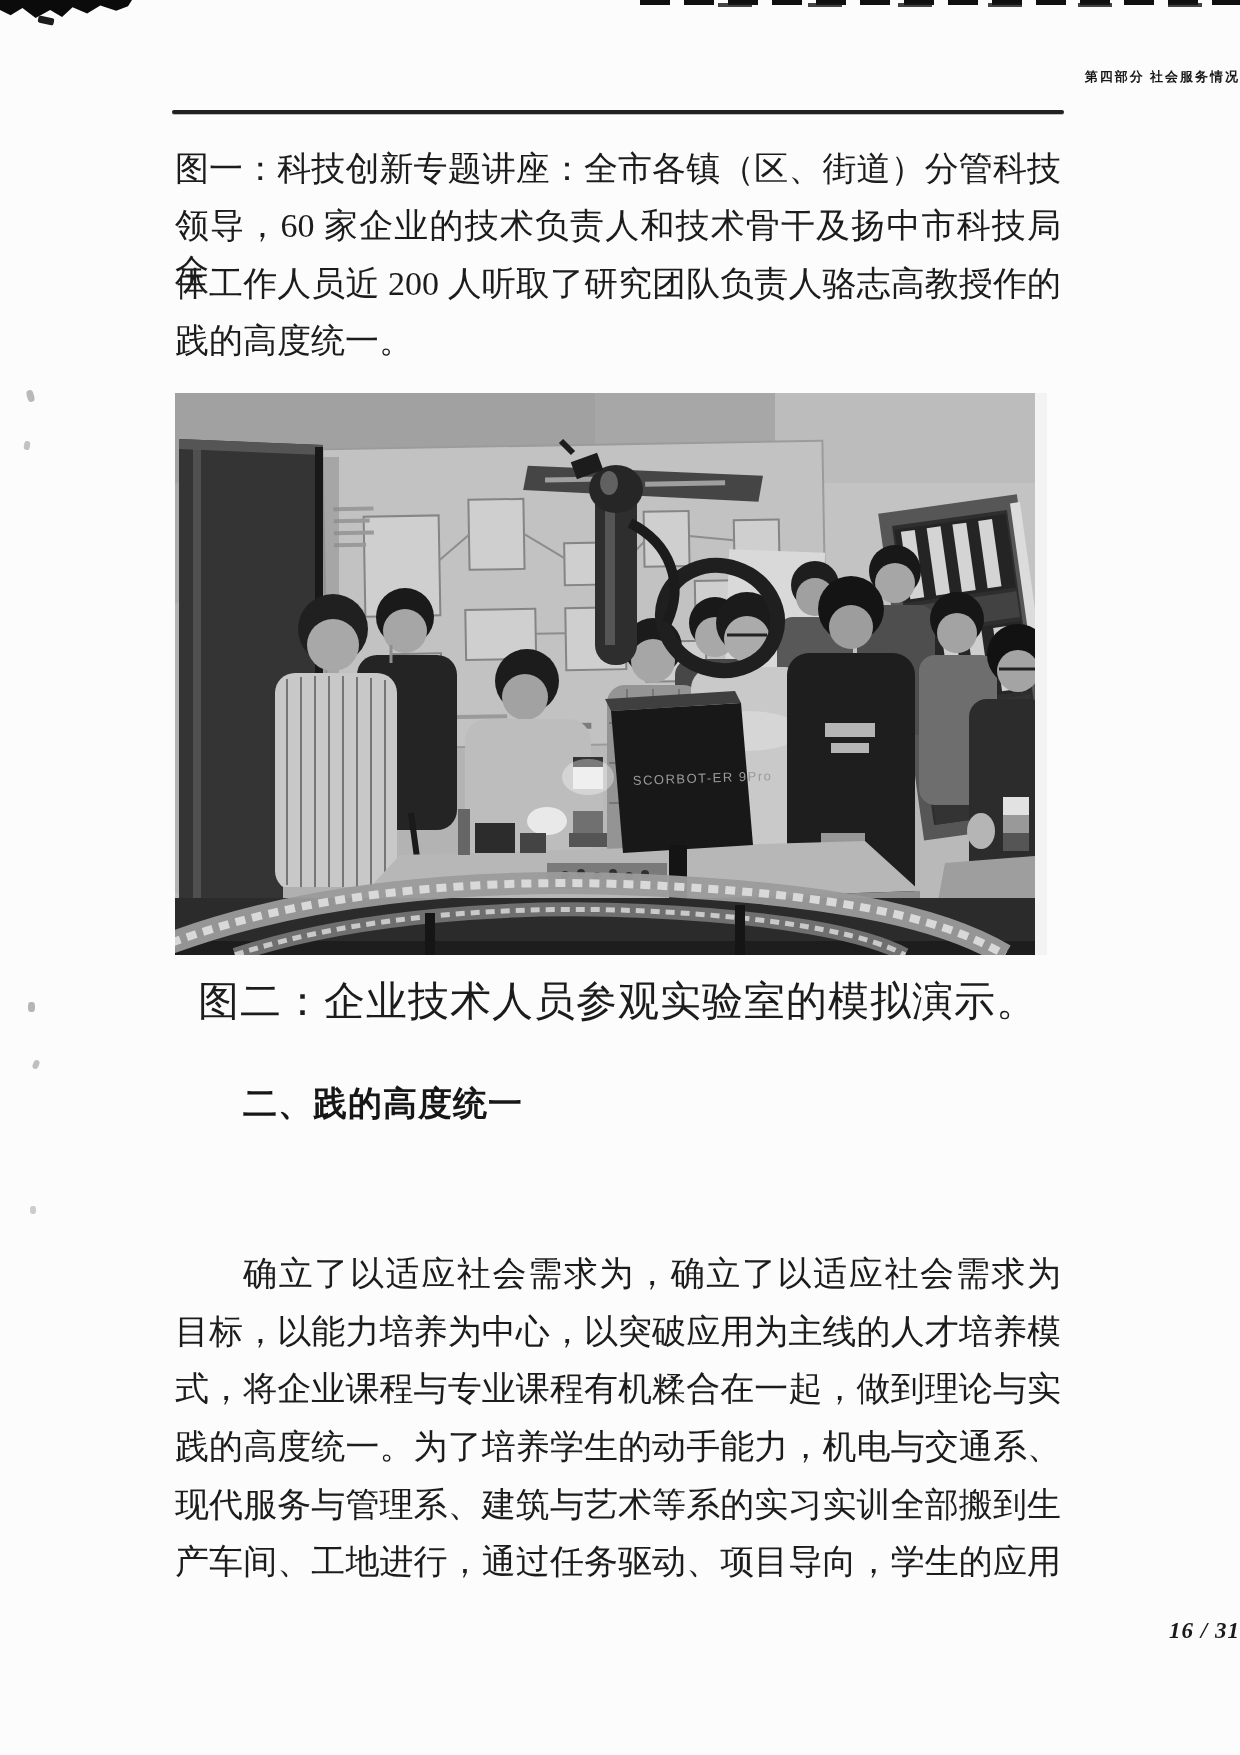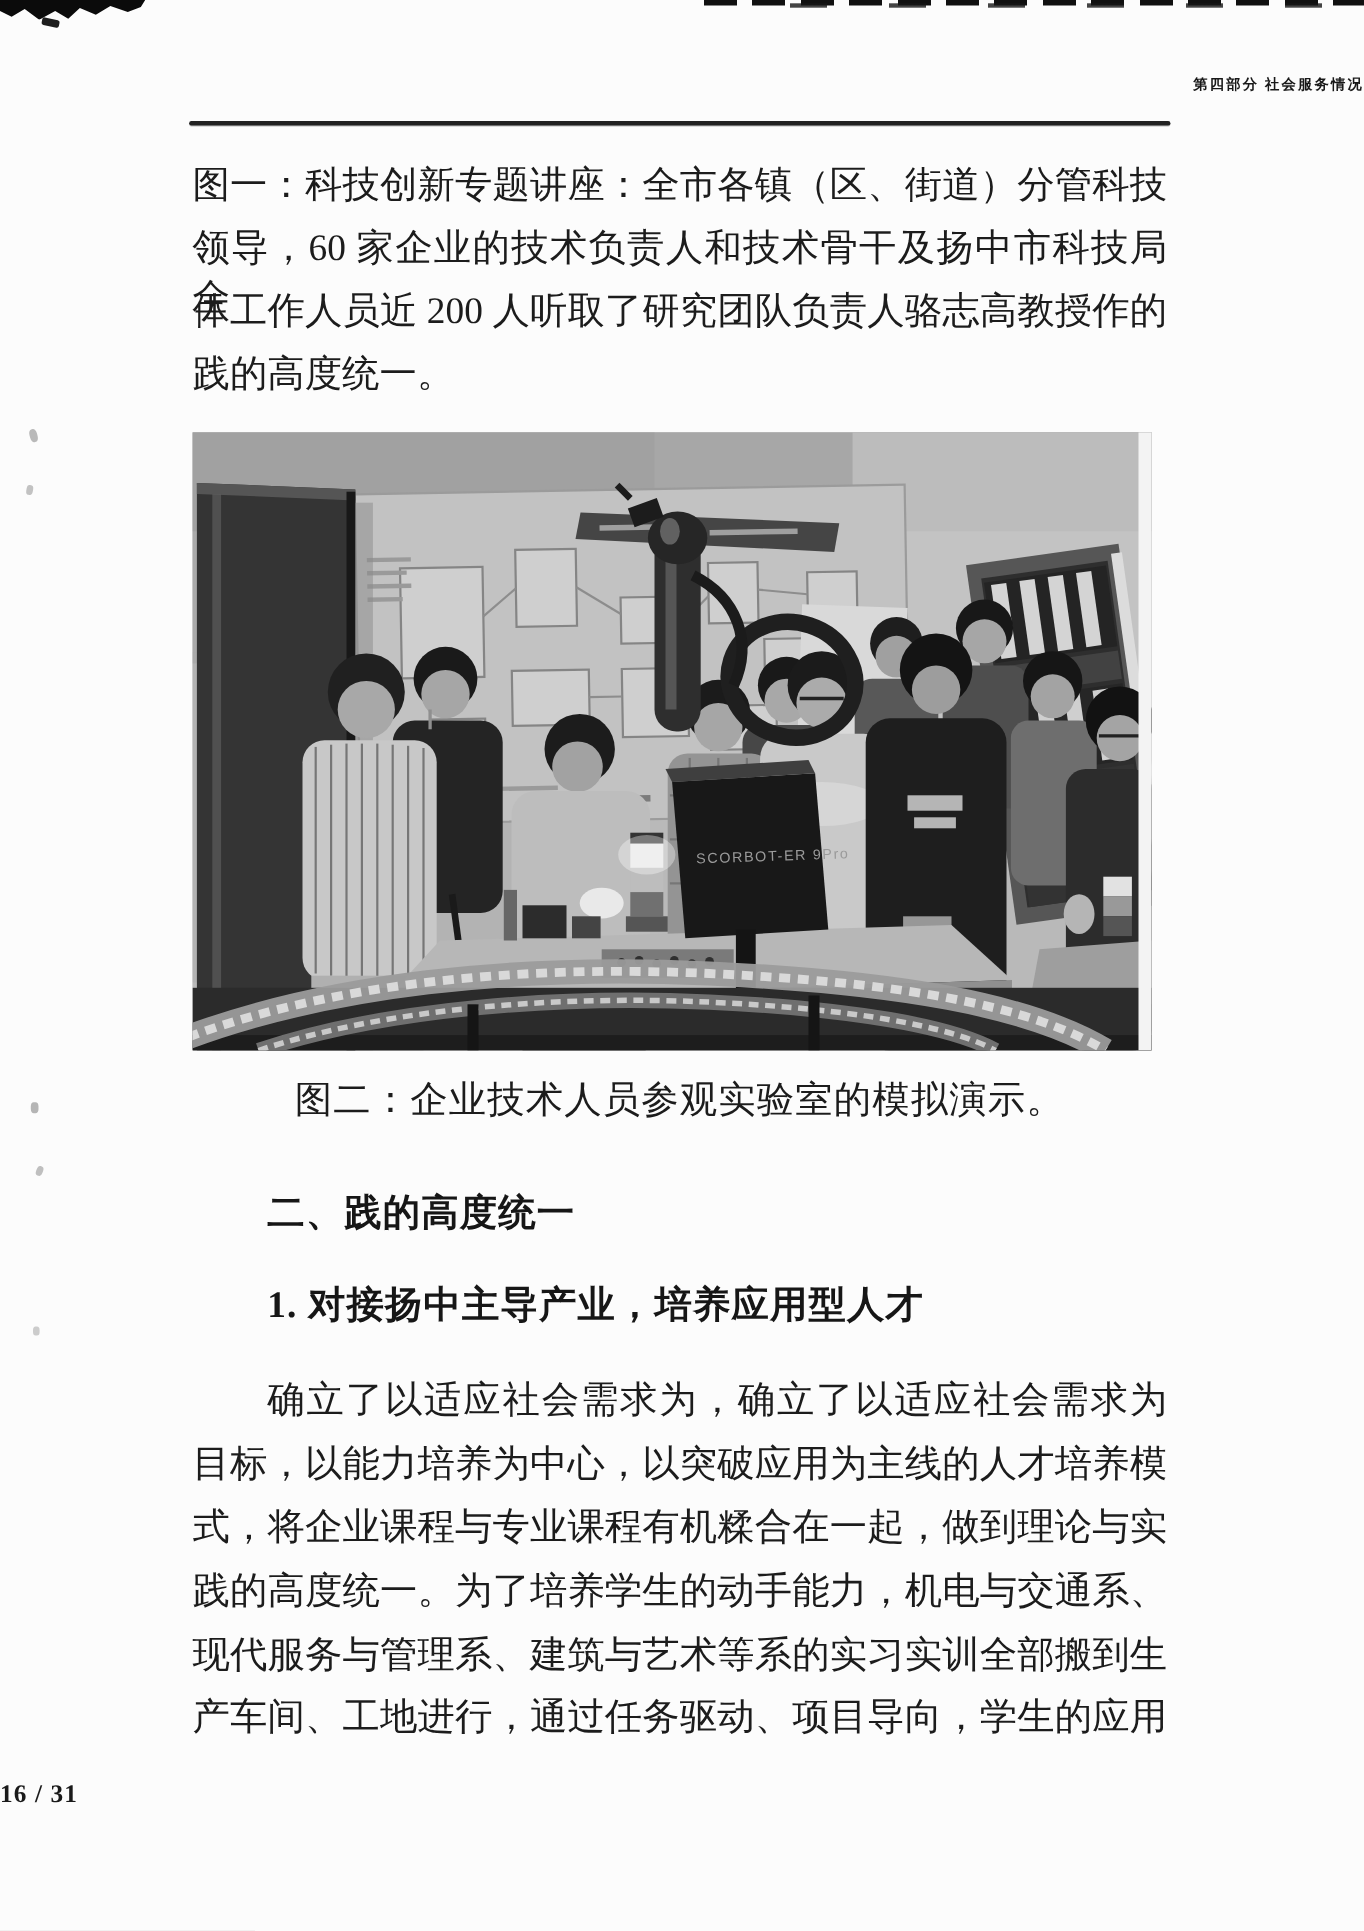--- a/index.html
+++ b/index.html
@@ -12,32 +12,32 @@
     font-size:34px;line-height:46px;
     text-align:justify;text-align-last:justify;word-break:break-all;
   }
   .tline.lastline{text-align-last:left;}
   .tline.indent{padding-left:68px;width:818px;}
   .heading{
     position:absolute;left:243px;width:820px;font-size:34px;line-height:46px;
     font-weight:bold;color:#161616;letter-spacing:1px;
   }
   .caption{
-    position:absolute;left:175px;width:886px;font-size:34px;line-height:46px;
+    position:absolute;left:175px;width:886px;font-size:41px;line-height:46px;
     text-align:center;letter-spacing:1px;
   }
   .header-title{
     position:absolute;left:0;top:68px;width:1240px;text-align:right;
     font-size:13px;letter-spacing:2px;color:#181818;font-weight:bold;
   }
   .divider{position:absolute;left:172px;top:110px;width:892px;height:4px;background:#222;border-radius:2px;box-shadow:0 1px 0 rgba(0,0,0,.25);}
   .photo{position:absolute;left:175px;top:393px;width:872px;height:562px;background:#b9b9b9;}
   .footer{
-    position:absolute;left:0;top:1618px;width:1240px;text-align:left;
-    font-size:23px;font-weight:bold;color:#1a1a1a;letter-spacing:1px;
+    position:absolute;left:0;top:1618px;width:1240px;text-align:right;
+    font-size:23px;font-weight:bold;color:#1a1a1a;letter-spacing:1px;font-style:italic;
   }
   
   .blob-tl{position:absolute;left:0;top:0;width:132px;height:18px;background:#0b0b0b;
     clip-path:polygon(0% 0%,100% 0%,97% 35%,88% 60%,76% 30%,66% 75%,55% 40%,47% 95%,38% 55%,27% 100%,17% 45%,8% 85%,0% 55%);}
   .blob-tl2{position:absolute;left:38px;top:17px;width:16px;height:7px;background:#1d1d1d;transform:rotate(12deg);border-radius:2px;}
   .dashA{position:absolute;left:640px;top:0;width:600px;height:5px;
     background:repeating-linear-gradient(90deg,#101010 0 30px,transparent 30px 44px);}
   .dashB{position:absolute;left:700px;top:3px;width:540px;height:4px;opacity:.8;
     background:repeating-linear-gradient(90deg,transparent 0 18px,#161616 18px 52px,transparent 52px 90px);}
   .speck{position:absolute;border-radius:40%;}
@@ -275,21 +275,20 @@
       <rect x="250" y="520" width="10" height="42" fill="#151515"></rect>
       <rect x="560" y="512" width="10" height="50" fill="#151515"></rect>
 
       <rect x="860" y="0" width="12" height="562" fill="#f3f3f3"></rect>
     </svg>
   </div>
 
   <div class="caption" style="top:978px;">图二：企业技术人员参观实验室的模拟演示。</div>
 
   <div class="heading" style="top:1081px;">二、践的高度统一</div>
-  <div class="heading" style="top:1164px;">1. 对接扬中主导产业，培养应用型人才</div>
 
   <div class="tline indent" style="top:1251px;">确立了以适应社会需求为，确立了以适应社会需求为</div>
   <div class="tline" style="top:1309px;">目标，以能力培养为中心，以突破应用为主线的人才培养模</div>
   <div class="tline" style="top:1366px;">式，将企业课程与专业课程有机糅合在一起，做到理论与实</div>
   <div class="tline" style="top:1424px;">践的高度统一。为了培养学生的动手能力，机电与交通系、</div>
   <div class="tline" style="top:1482px;">现代服务与管理系、建筑与艺术等系的实习实训全部搬到生</div>
   <div class="tline" style="top:1539px;">产车间、工地进行，通过任务驱动、项目导向，学生的应用</div>
 
   <div class="footer">16 / 31</div>
 

